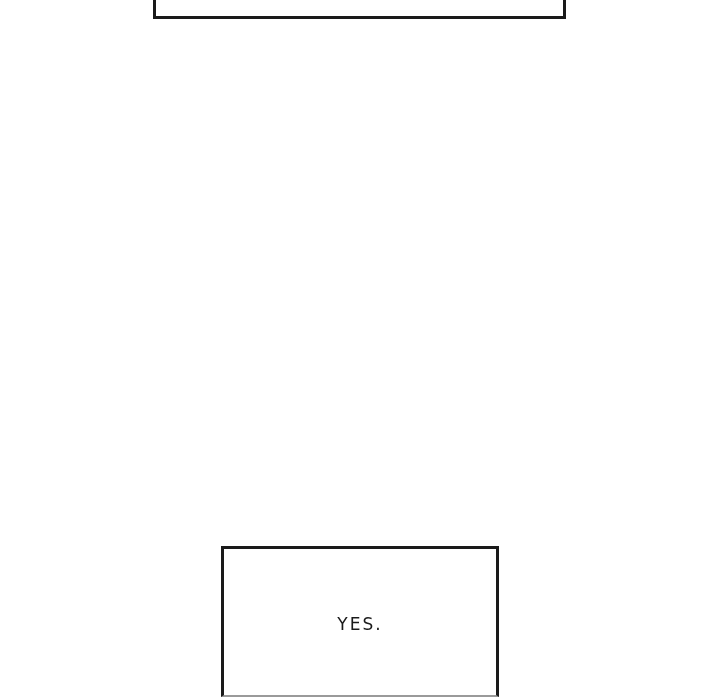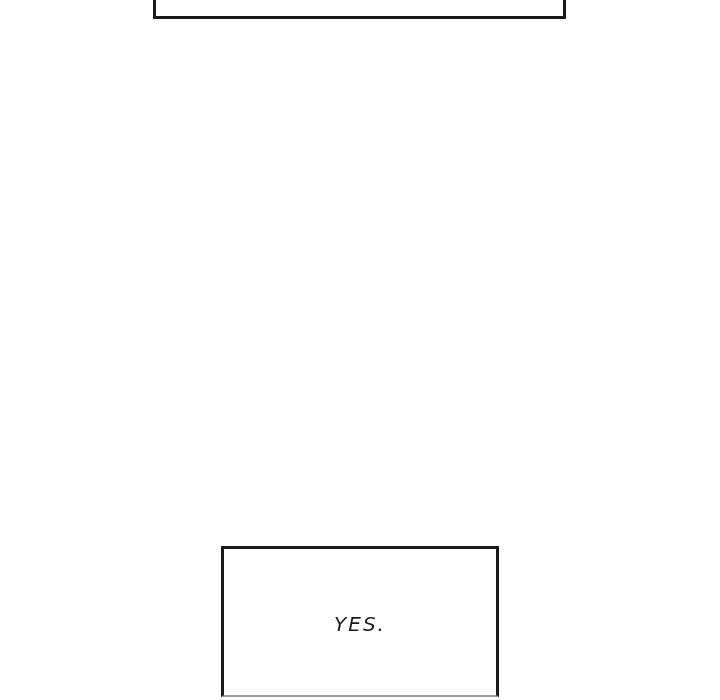--- a/index.html
+++ b/index.html
@@ -36,26 +36,25 @@
     top: 546px;
     width: 278px;
     height: 151px; 
     border-bottom: 2px solid #9a9a9a;
     display: flex;
     align-items: center;
     justify-content: center;
   }
   .dialogue {
     color: #1a1a1a;
-    font-size: 20px;
+    font-size: 17px;
     letter-spacing: 2px;
     line-height: 1;
     white-space: nowrap;
     transform: translateY(2px);
-    font-style: italic;
   }
 </style>
 </head>
 <body>
 
 <div class="page">
 
   <div class="panel panel-top"></div>
 
   <div class="panel panel-bottom">

